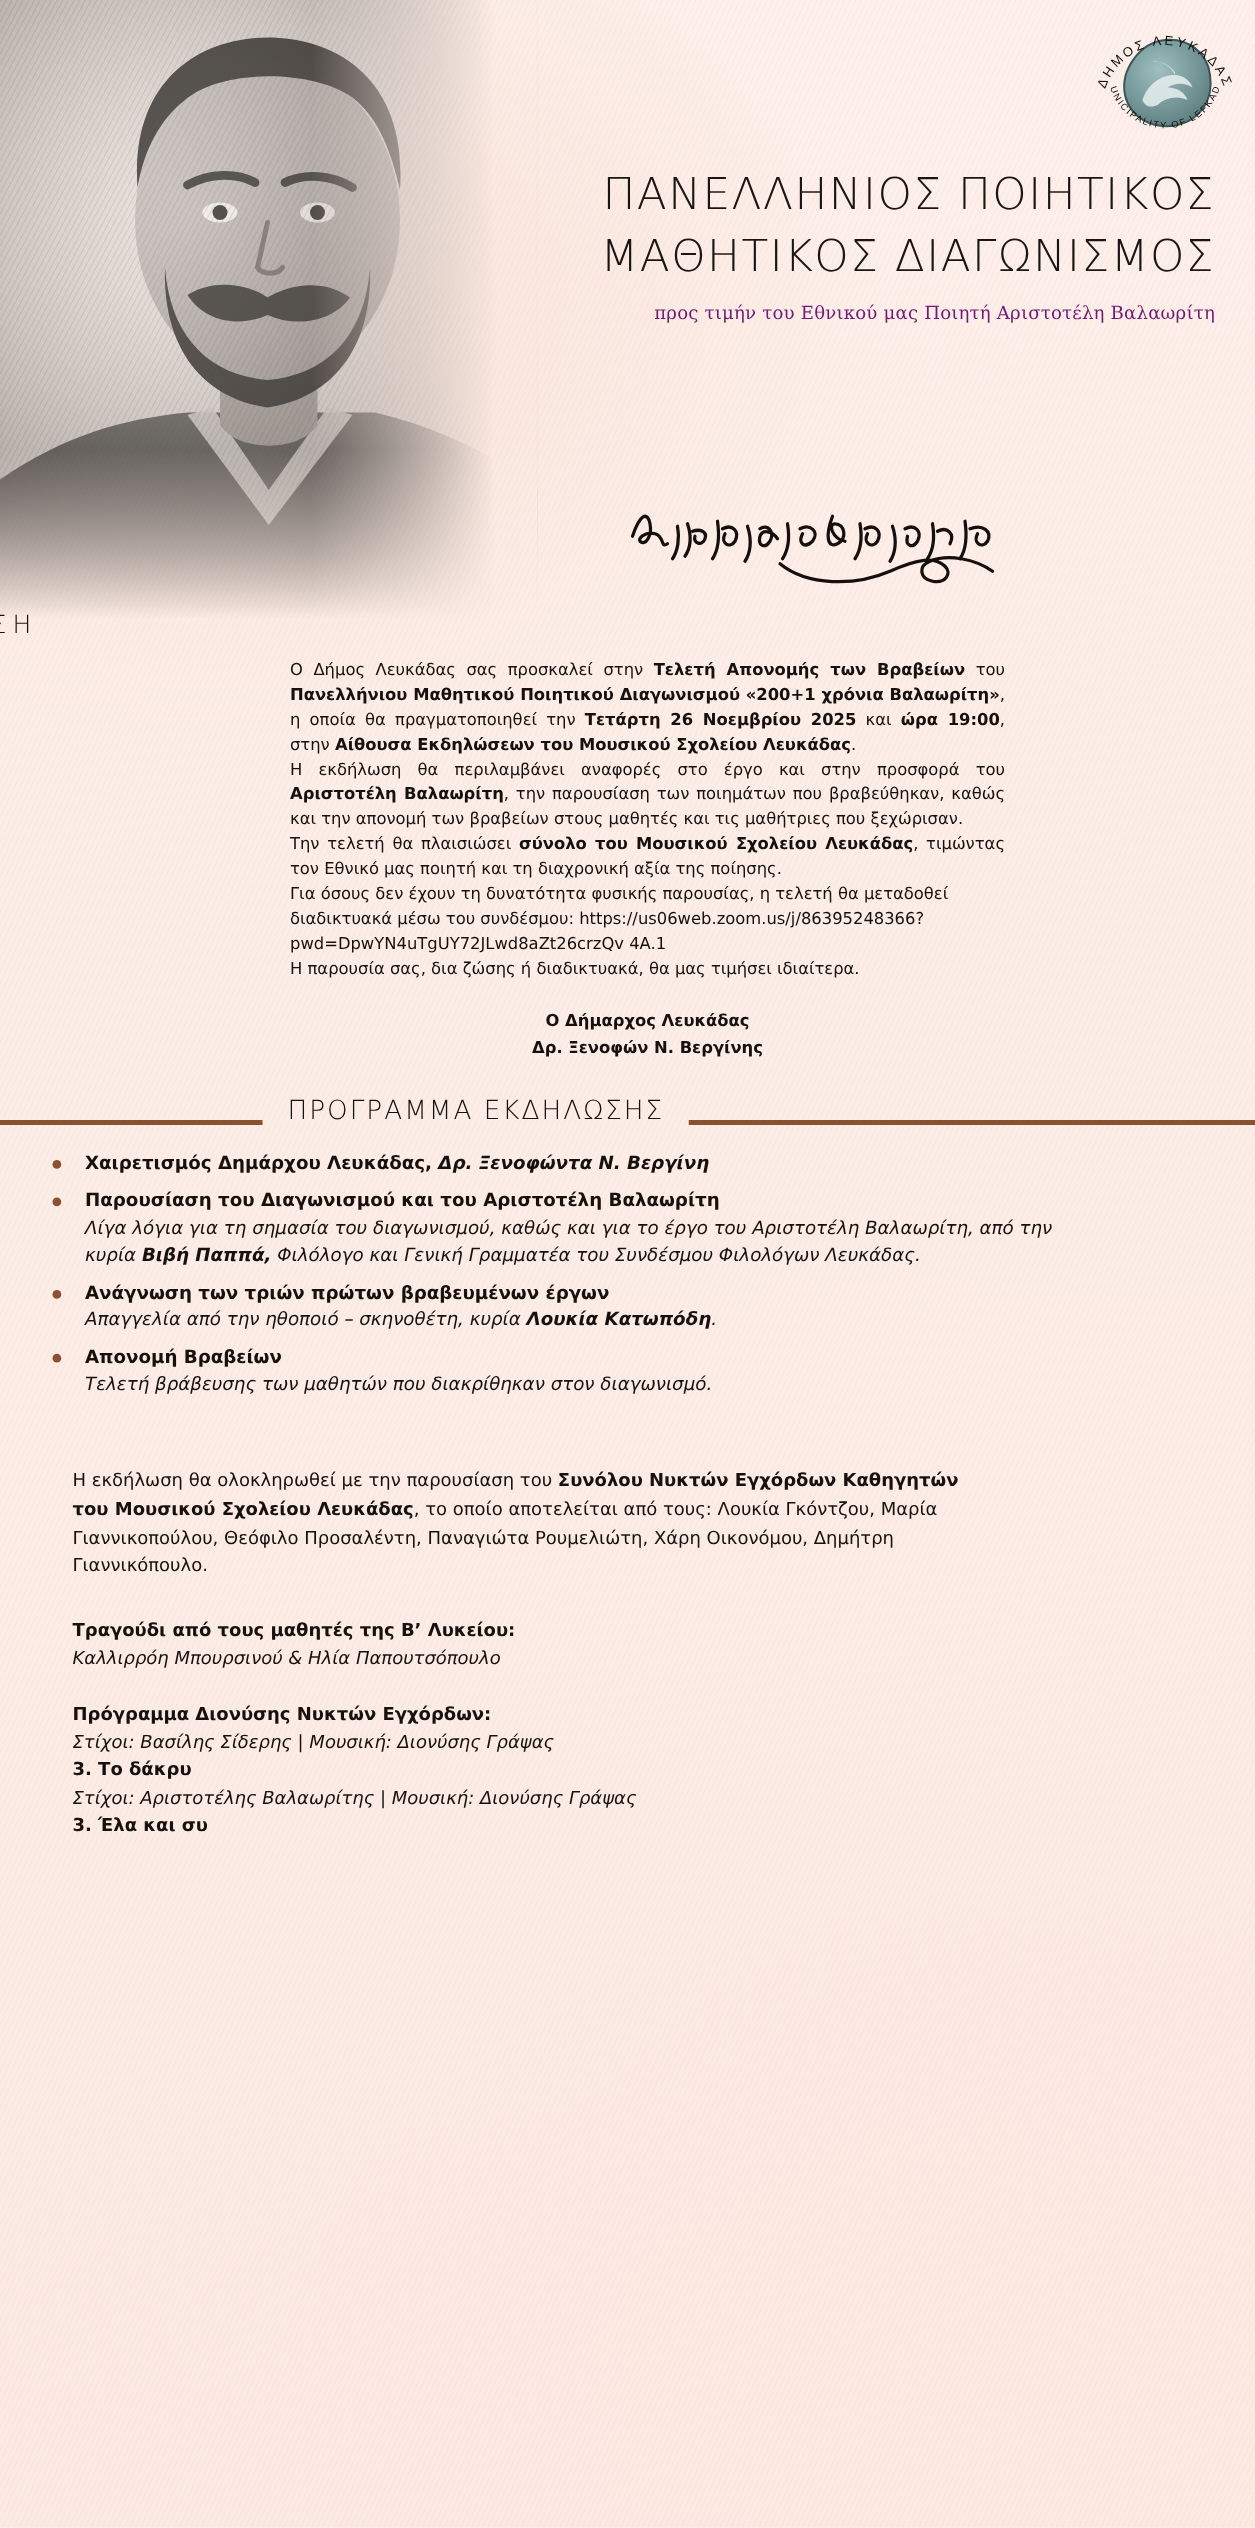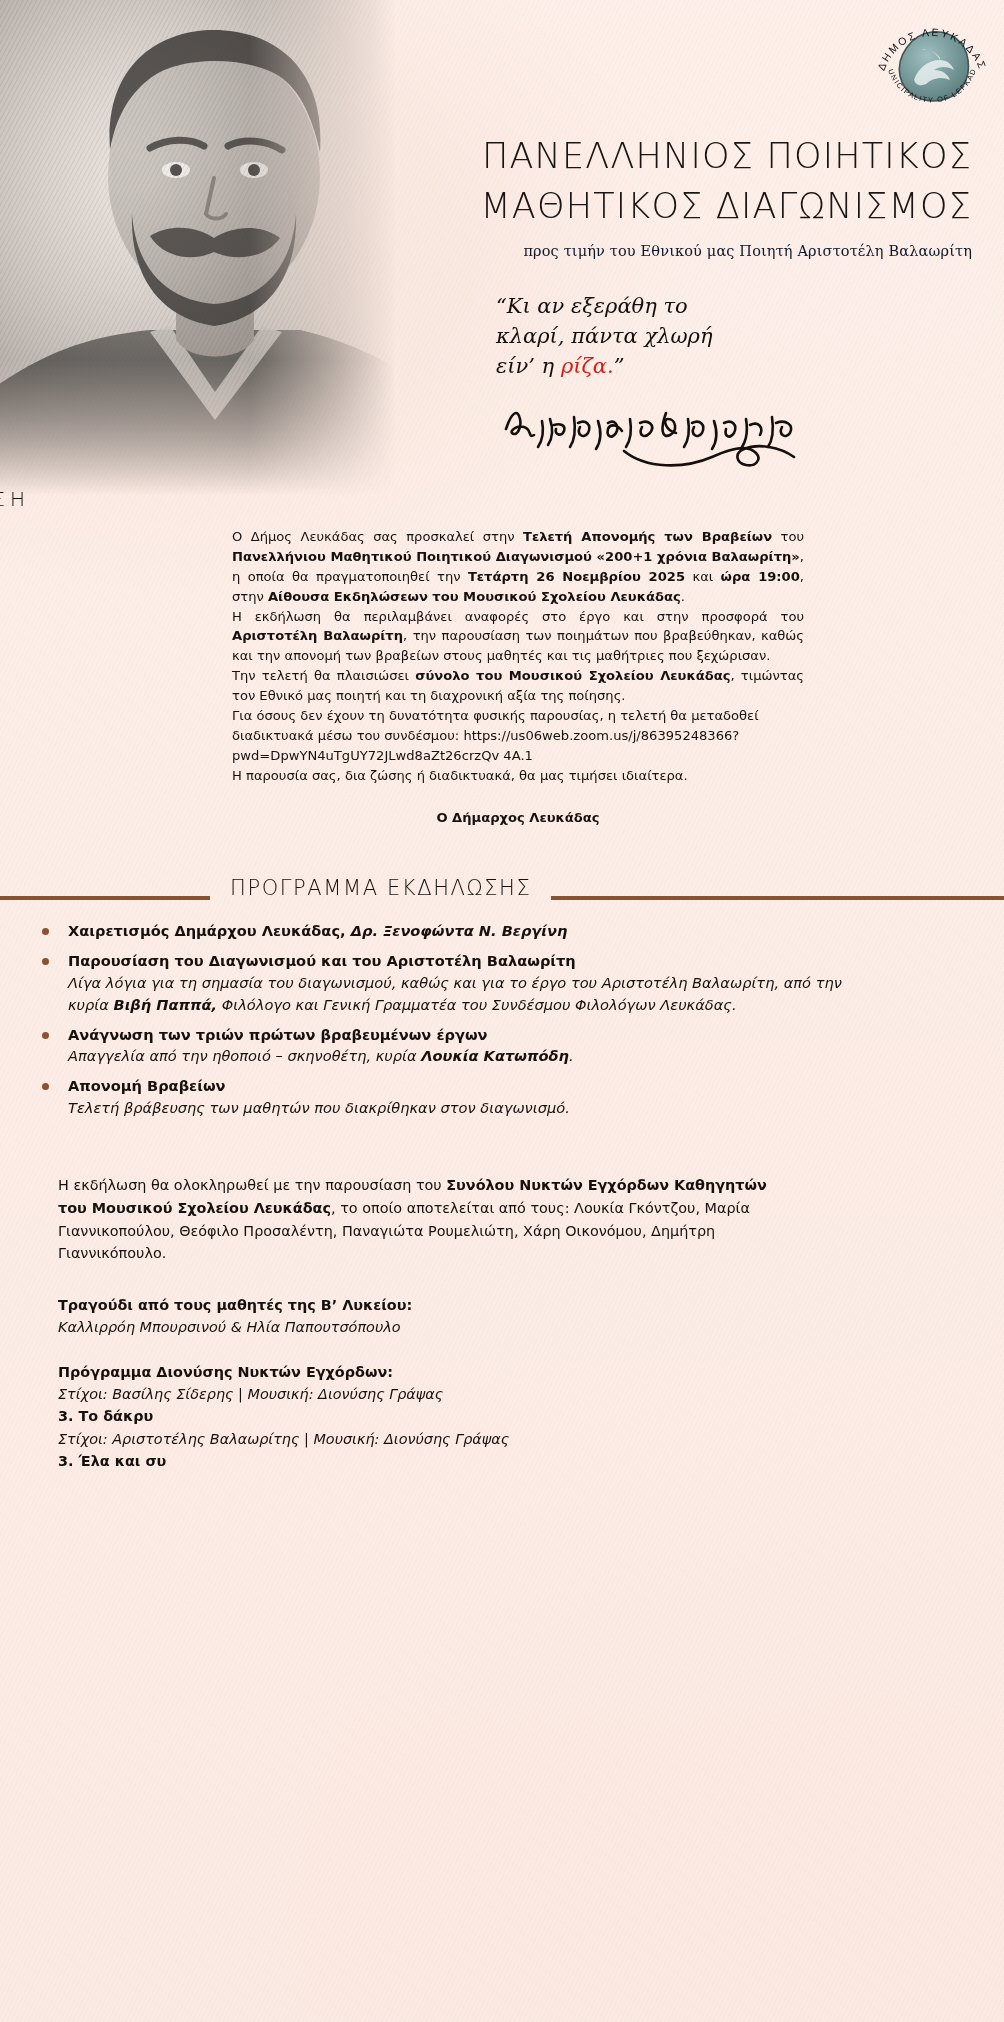--- a/index.html
+++ b/index.html
@@ -52,21 +52,21 @@
     text-align:right;
   }
   .title-l1, .title-l2{
     font-family:"DejaVu Sans", sans-serif;
     font-weight:300; font-size:35px; letter-spacing:1.2px;
     color:#1a1512; line-height:1.42; white-space:nowrap;
   }
   .subtitle{
     margin-top:12px;
     font-family:"DejaVu Serif", serif;
-    font-size:14.5px; color:#0f172a; letter-spacing:.15px;
+    font-size:14.5px; color:#701a75; letter-spacing:.15px;
   }
 
   .quote{
     position:absolute; right:178px; top:292px; width:330px;
     text-align:left;
     font-family:"DejaVu Serif", serif; font-style:italic;
     font-size:21px; line-height:1.42; color:#140f0c;
   }
   .quote .red{ color:#d01f16; }
 
@@ -219,27 +219,20 @@
       </text>
     </svg>
   </div>
 
   <div class="title-block">
     <div class="title-l1">ΠΑΝΕΛΛΗΝΙΟΣ ΠΟΙΗΤΙΚΟΣ</div>
     <div class="title-l2">ΜΑΘΗΤΙΚΟΣ ΔΙΑΓΩΝΙΣΜΟΣ</div>
     <div class="subtitle">προς τιμήν του Εθνικού μας Ποιητή Αριστοτέλη Βαλαωρίτη</div>
   </div>
 
-  <div class="quote">
-    <div>“Κι αν εξεράθη το</div>
-    <div>κλαρί, πάντα χλωρή</div>
-    <div>
-      <span>είν’ η </span><span class="red">ρίζα.</span><span>”</span>
-    </div>
-  </div>
 
   <div class="signature">
     <svg width="330" height="75" viewBox="0 0 330 75" xmlns="http://www.w3.org/2000/svg">
       <g fill="none" stroke="#15100d" stroke-width="2.6" stroke-linecap="round" stroke-linejoin="round">
         <path d="M8 34 C14 16 20 14 22 24 C24 34 18 42 14 38 C12 36 18 30 26 32 C34 34 30 44 36 40"></path>
         <path d="M44 26 C46 36 44 46 40 52"></path>
         <path d="M52 24 C56 36 54 44 50 50 M56 30 C62 28 68 30 66 36 C64 42 56 40 58 34"></path>
         <path d="M76 22 C78 36 76 46 72 52 M80 28 C88 24 94 30 90 38 C86 44 78 40 82 32"></path>
         <path d="M100 26 C104 38 102 48 98 54"></path>
         <path d="M110 28 C116 24 122 30 118 38 C114 44 108 42 110 34 C112 28 120 30 124 36"></path>
@@ -267,20 +260,21 @@
   <p class="just"><span>Η εκδήλωση θα περιλαμβάνει αναφορές στο έργο και στην προσφορά του </span><b>Αριστοτέλη Βαλαωρίτη</b><span>, την παρουσίαση των ποιημάτων που βραβεύθηκαν, καθώς και την απονομή των βραβείων στους μαθητές και τις μαθήτριες που ξεχώρισαν.</span></p>
 
   <p class="just"><span>Την τελετή θα πλαισιώσει </span><b>σύνολο του Μουσικού Σχολείου Λευκάδας</b><span>, τιμώντας τον Εθνικό μας ποιητή και τη διαχρονική αξία της ποίησης.</span></p>
 
   <p><span>Για όσους δεν έχουν τη δυνατότητα φυσικής παρουσίας, η τελετή θα μεταδοθεί διαδικτυακά μέσω του συνδέσμου: </span><span>https://us06web.zoom.us/j/86395248366?pwd=DpwYN4uTgUY72JLwd8aZt26crzQv 4A.1</span></p>
 
   <p>Η παρουσία σας, δια ζώσης ή διαδικτυακά, θα μας τιμήσει ιδιαίτερα.</p>
 
   <div class="closing">
     <div>Ο Δήμαρχος Λευκάδας</div>
+    <div>Δρ. Ξενοφών Ν. Βεργίνης</div>
   </div>
 </div>
 
 <div class="prog-head">
   <div class="rule left"></div>
   <div class="label">ΠΡΟΓΡΑΜΜΑ ΕΚΔΗΛΩΣΗΣ</div>
   <div class="rule"></div>
 </div>
 
 <div class="program">

